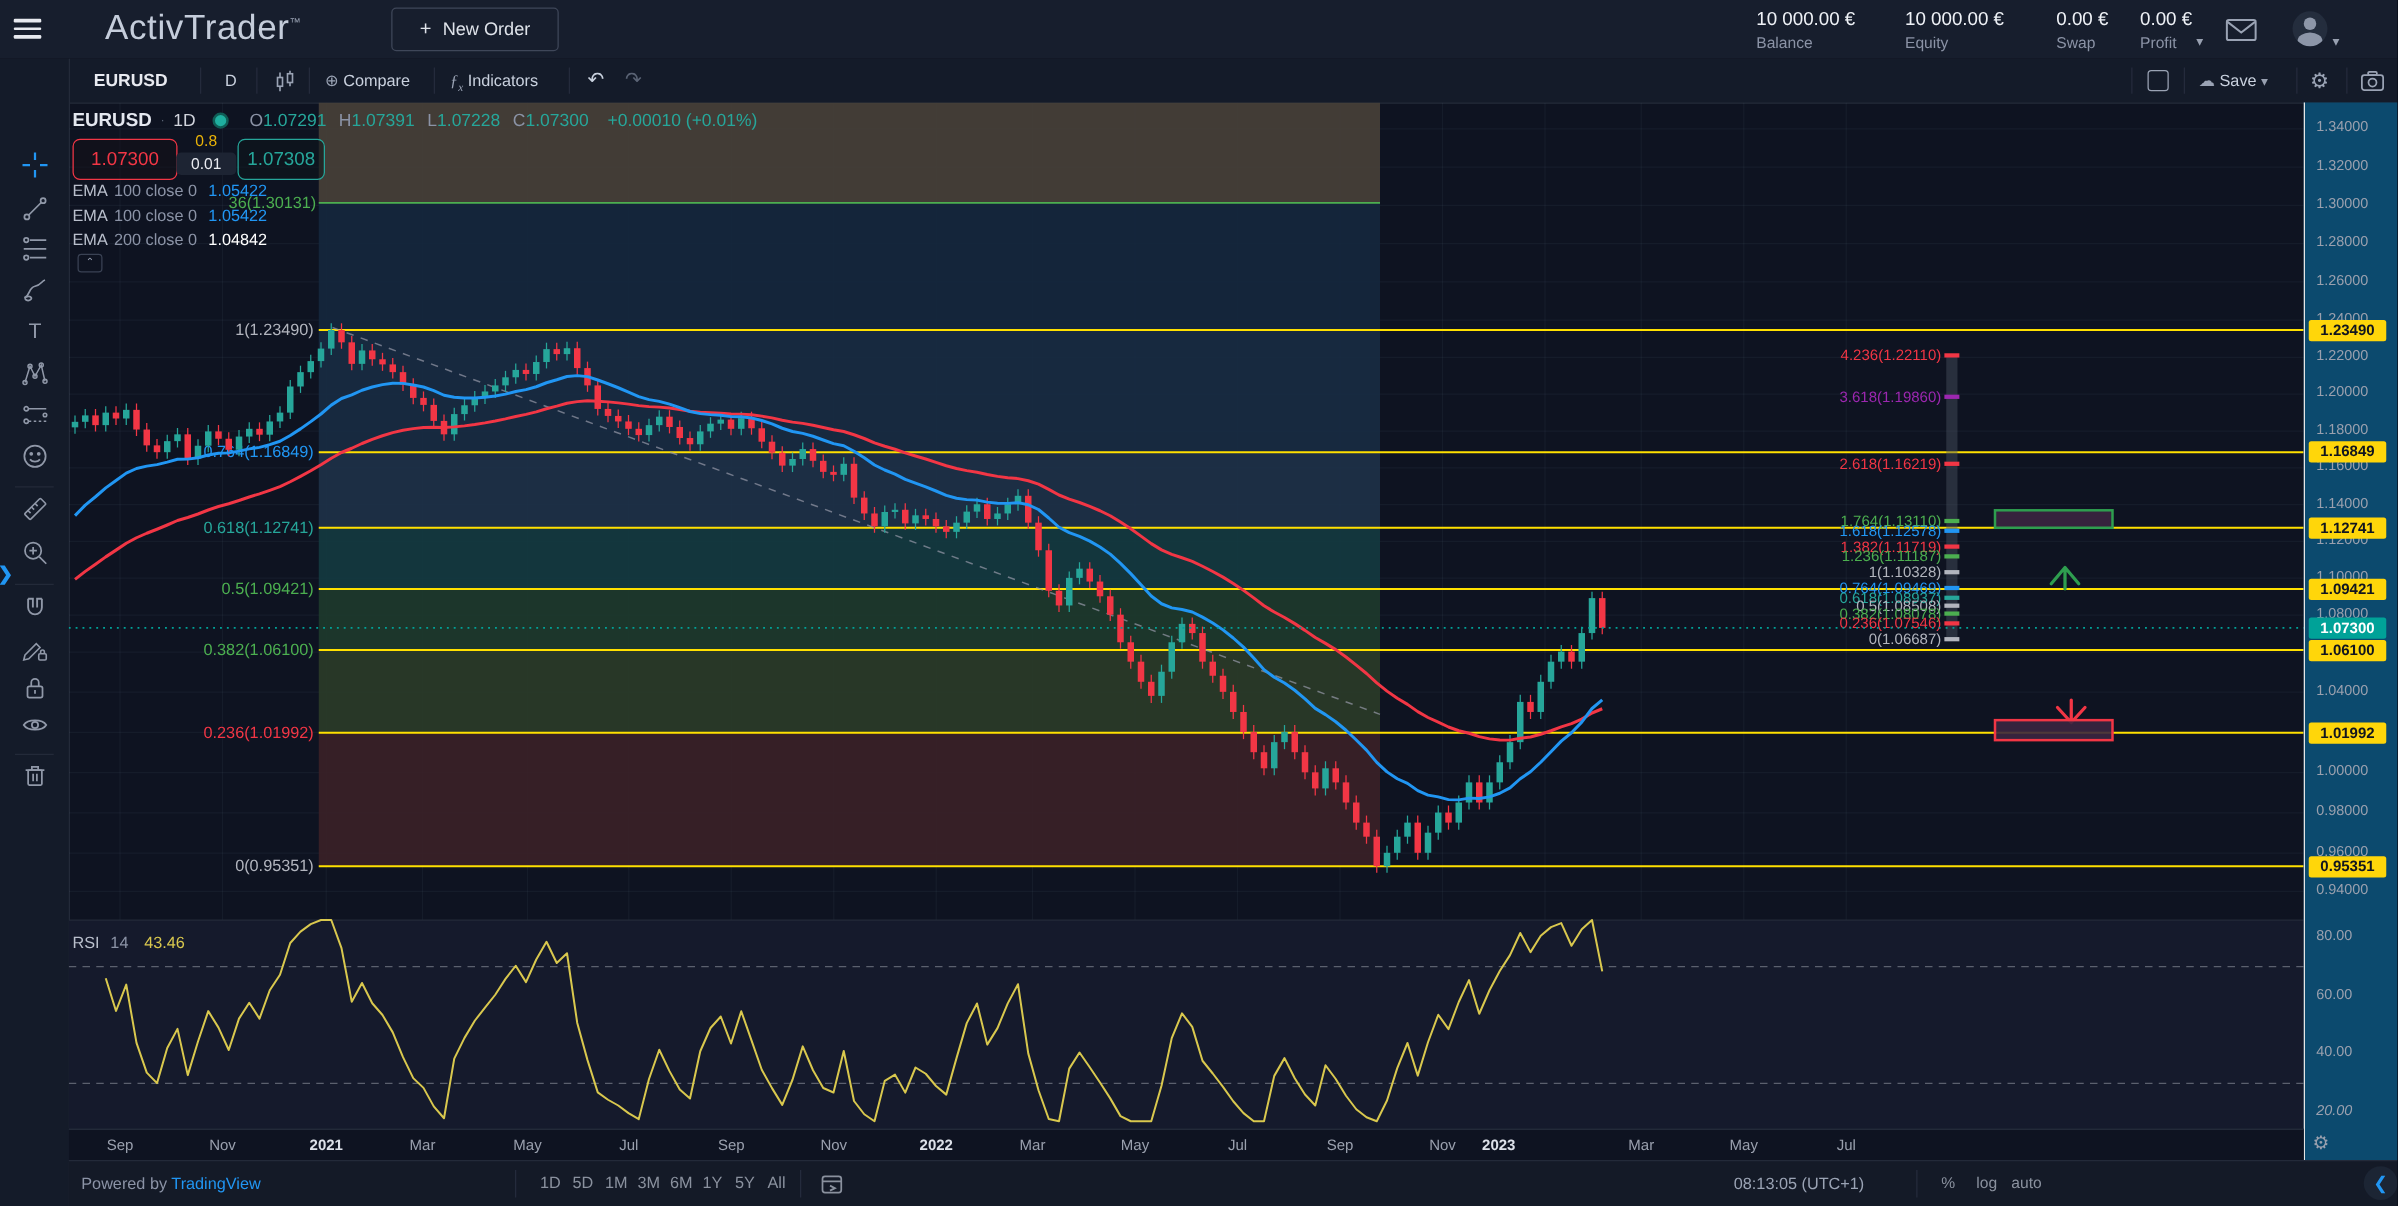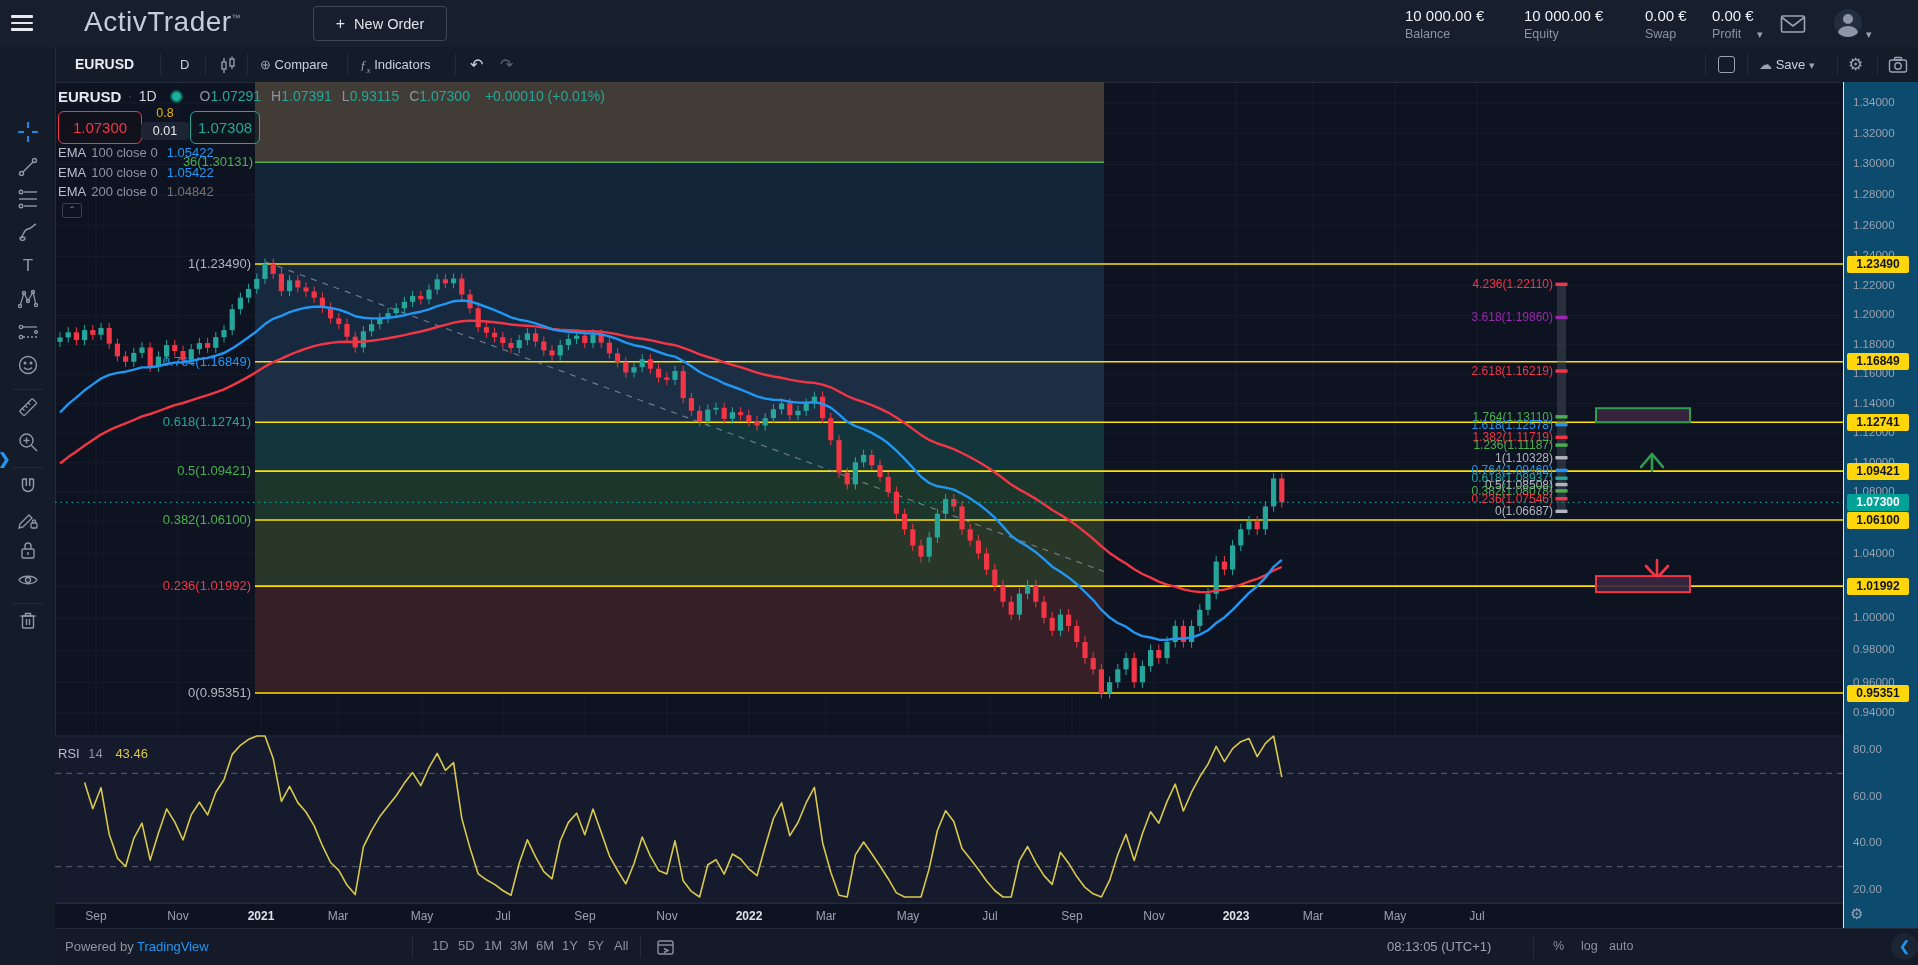--- a/index.html
+++ b/index.html
@@ -733,33 +733,33 @@
       <line x1="55" x2="1843" y1="773.3333333333334" y2="773.3333333333334" stroke="#b2b5be" stroke-opacity="0.45" stroke-dasharray="6,5"></line>
       <line x1="55" x2="1843" y1="866.6666666666666" y2="866.6666666666666" stroke="#b2b5be" stroke-opacity="0.45" stroke-dasharray="6,5"></line>
       <polyline points="84.6,782.6 92.8,808.8 101.0,787.7 109.2,834.3 117.4,858.1 125.6,866.5 133.8,838.4 142.0,823.1 150.2,860.1 158.4,833.2 166.6,808.9 174.8,822.1 183.0,840.0 191.2,814.9 199.4,802.2 207.6,814.9 215.8,792.2 224.0,779.8 232.2,754.4 240.4,745.3 248.6,739.3 256.8,736.0 265.0,736.0 273.2,758.5 281.4,801.4 289.6,786.4 297.8,802.6 306.0,812.0 314.2,825.9 322.4,845.7 330.6,862.5 338.8,870.3 347.0,885.1 355.2,894.6 363.4,846.9 371.6,830.3 379.8,816.6 388.0,806.1 396.2,795.8 404.4,783.1 412.6,772.6 420.8,785.7 429.0,767.6 437.2,753.4 445.4,770.4 453.6,762.6 461.8,818.4 470.0,848.1 478.2,873.9 486.4,879.8 494.6,884.4 502.8,890.5 511.0,895.3 519.2,863.2 527.4,839.8 535.6,856.9 543.8,871.6 552.0,878.8 560.2,841.0 568.4,822.4 576.6,813.2 584.8,834.8 593.0,809.0 601.2,832.3 609.4,855.8 617.6,870.5 625.8,883.9 634.0,863.8 642.2,837.1 650.4,856.2 658.6,870.4 666.8,874.0 675.0,840.8 683.2,880.8 691.4,891.4 699.6,897.0 707.8,864.7 716.0,859.7 724.2,874.1 732.4,854.0 740.6,859.0 748.8,868.8 757.0,875.7 765.2,846.5 773.4,818.5 781.6,802.8 789.8,835.7 798.0,822.5 806.2,802.7 814.4,787.4 822.6,842.7 830.8,872.2 839.0,895.2 847.2,897.0 855.4,854.9 863.6,842.0 871.8,853.8 880.0,866.0 888.2,878.7 896.4,892.9 904.6,897.0 912.8,897.0 921.0,897.0 929.2,868.6 937.4,830.5 945.6,810.7 953.8,821.5 962.0,848.6 970.2,858.8 978.4,869.5 986.6,881.0 994.8,890.5 1003.0,897.0 1011.2,897.0 1019.4,860.7 1027.6,846.5 1035.8,862.6 1044.0,875.6 1052.2,884.4 1060.4,852.2 1068.6,863.2 1076.8,876.6 1085.0,887.4 1093.2,893.8 1101.4,897.0 1109.6,880.4 1117.8,854.5 1126.0,834.4 1134.2,860.5 1142.4,833.8 1150.6,811.8 1158.8,823.3 1167.0,801.6 1175.2,784.1 1183.4,811.0 1191.6,792.2 1199.8,776.8 1208.0,764.1 1216.2,746.4 1224.4,761.7 1232.6,748.6 1240.8,741.7 1249.0,738.5 1257.2,756.6 1265.4,743.4 1273.6,736.0 1281.8,777.1" fill="none" stroke="#d9c84e" stroke-width="1.6" stroke-linejoin="round"></polyline>
     </svg>
 
   <div id="legend-row1">
     <span class="sym">EURUSD</span>
     <span class="sep-dot">·</span>
     <span class="intv">1D</span>
     <span id="status-dot"></span>
-    <span id="ohlc-host"><span class="ohlc-k">O</span><span class="ohlc-v">1.07291</span><span class="ohlc-k">H</span><span class="ohlc-v">1.07391</span><span class="ohlc-k">L</span><span class="ohlc-v">0.93115</span><span class="ohlc-k">C</span><span class="ohlc-v">1.07300</span></span>
+    <span id="ohlc-host"><span class="ohlc-k">O</span><span class="ohlc-v">1.07291</span><span class="ohlc-k">H</span><span class="ohlc-v">1.07391</span><span class="ohlc-k">L</span><span class="ohlc-v">1.07228</span><span class="ohlc-k">C</span><span class="ohlc-v">1.07300</span></span>
     <span class="chg">+0.00010 (+0.01%)</span>
   </div>
   <div id="bid-btn">1.07300</div>
   <div id="spread-box">
     <div id="spread-top">0.8</div>
     <div id="spread-pill">0.01</div>
   </div>
   <div id="ask-btn">1.07308</div>
   <div id="ind-host">
       <div class="ind-row" style="top: 145px;"><span class="ind-name">EMA</span><span class="ind-params">100 close 0</span><span class="ind-val" style="color: rgb(33, 150, 243);">1.05422</span></div>
       <div class="ind-row" style="top: 164.5px;"><span class="ind-name">EMA</span><span class="ind-params">100 close 0</span><span class="ind-val" style="color: rgb(33, 150, 243);">1.05422</span></div>
-      <div class="ind-row" style="top: 184px;"><span class="ind-name">EMA</span><span class="ind-params">200 close 0</span><span class="ind-val" style="color: #737373;">1.04842</span></div>
+      <div class="ind-row" style="top: 184px;"><span class="ind-name">EMA</span><span class="ind-params">200 close 0</span><span class="ind-val" style="color: #ffffff;">1.04842</span></div>
     </div>
   <div id="collapse-btn">⌃</div>
   <div id="rsi-legend">
     <span class="ind-name">RSI</span>
     <span class="ind-params">14</span>
     <span class="ind-val" id="rsi-val" style="color: rgb(217, 200, 78);">43.46</span>
   </div>
 
   <div id="price-axis">
       <div class="ptick" style="top: 14px;">1.34000</div>
@@ -779,21 +779,21 @@
       <div class="ptick" style="top: 432.609px;">1.06000</div>
       <div class="ptick" style="top: 464.798px;">1.04000</div>
       <div class="ptick" style="top: 496.988px;">1.02000</div>
       <div class="ptick" style="top: 529.177px;">1.00000</div>
       <div class="ptick" style="top: 561.366px;">0.98000</div>
       <div class="ptick" style="top: 593.555px;">0.96000</div>
       <div class="ptick" style="top: 624px;">0.94000</div>
       <div class="ptick" style="top: 661px;">80.00</div>
       <div class="ptick" style="top: 707.667px;">60.00</div>
       <div class="ptick" style="top: 754.333px; text-align: center;">40.00</div>
-      <div class="ptick" style="top: 801px;">20.00</div>
+      <div class="ptick" style="top: 801px; font-style: italic;">20.00</div>
       <div class="pbadge" style="top: 173.5px;">1.23490</div>
       <div class="pbadge" style="top: 271.263px;">1.16849</div>
       <div class="pbadge" style="top: 331.737px;">1.12741</div>
       <div class="pbadge" style="top: 380.611px;">1.09421</div>
       <div class="pbadge" style="top: 429.5px;">1.06100</div>
       <div class="pbadge" style="top: 495.616px;">1.01992</div>
       <div class="pbadge" style="top: 602.5px;">0.95351</div>
       <div class="pbadge current" style="top: 411.835px;">1.07300</div>
     </div>
   <div id="time-axis">
@@ -804,21 +804,21 @@
       <div class="ttick" style="left: 367px;">May</div>
       <div class="ttick" style="left: 448px;">Jul</div>
       <div class="ttick" style="left: 530px;">Sep</div>
       <div class="ttick" style="left: 612px;">Nov</div>
       <div class="ttick major" style="left: 694px;">2022</div>
       <div class="ttick" style="left: 771px;">Mar</div>
       <div class="ttick" style="left: 853px;">May</div>
       <div class="ttick" style="left: 935px;">Jul</div>
       <div class="ttick" style="left: 1017px;">Sep</div>
       <div class="ttick" style="left: 1099px;">Nov</div>
-      <div class="ttick major" style="left: 1181px;">2023</div>
+      <div class="ttick major" style="left: 1144px;">2023</div>
       <div class="ttick" style="left: 1258px;">Mar</div>
       <div class="ttick" style="left: 1340px;">May</div>
       <div class="ttick" style="left: 1422px;">Jul</div>
     </div>
   <div id="axis-gear">⚙</div>
 
   <div id="footer">
     <div id="powered"><span>Powered by</span> <span class="tv">TradingView</span></div>
     <div class="f-div" style="left:357px;"></div>
     <div id="ranges-host">

